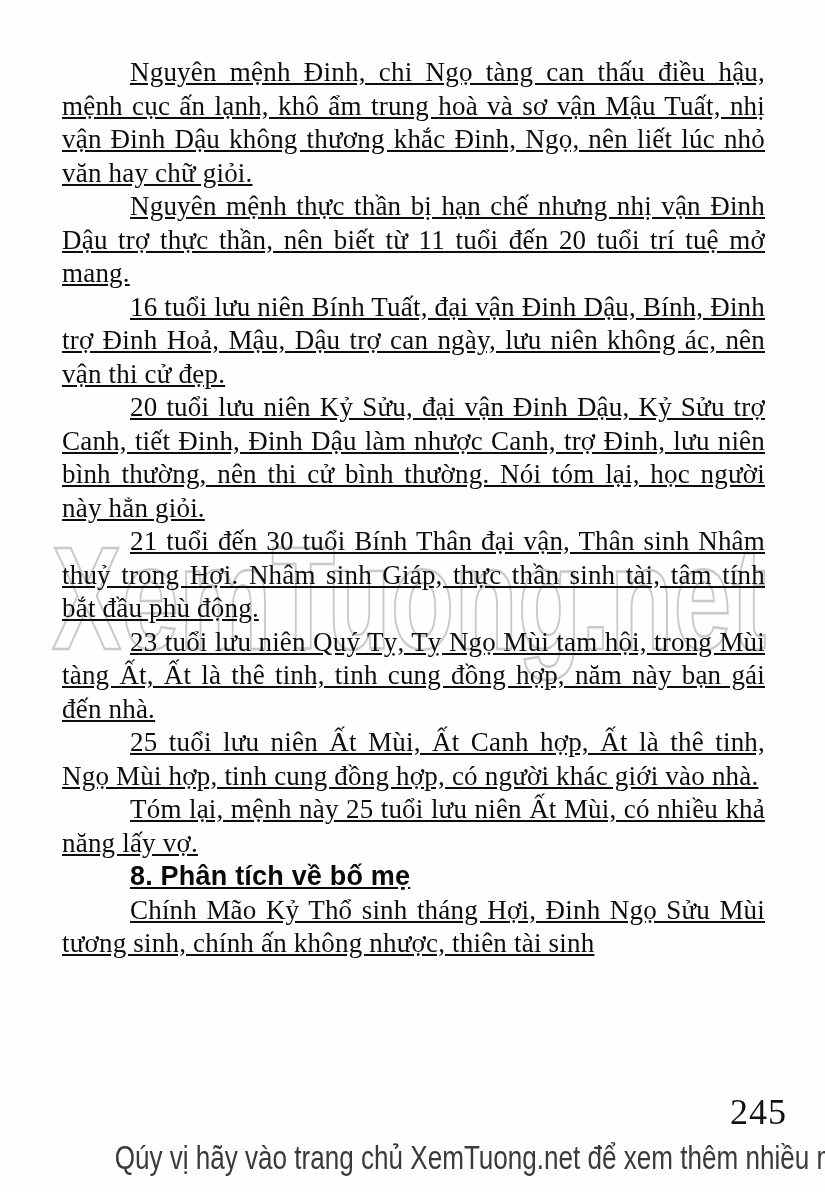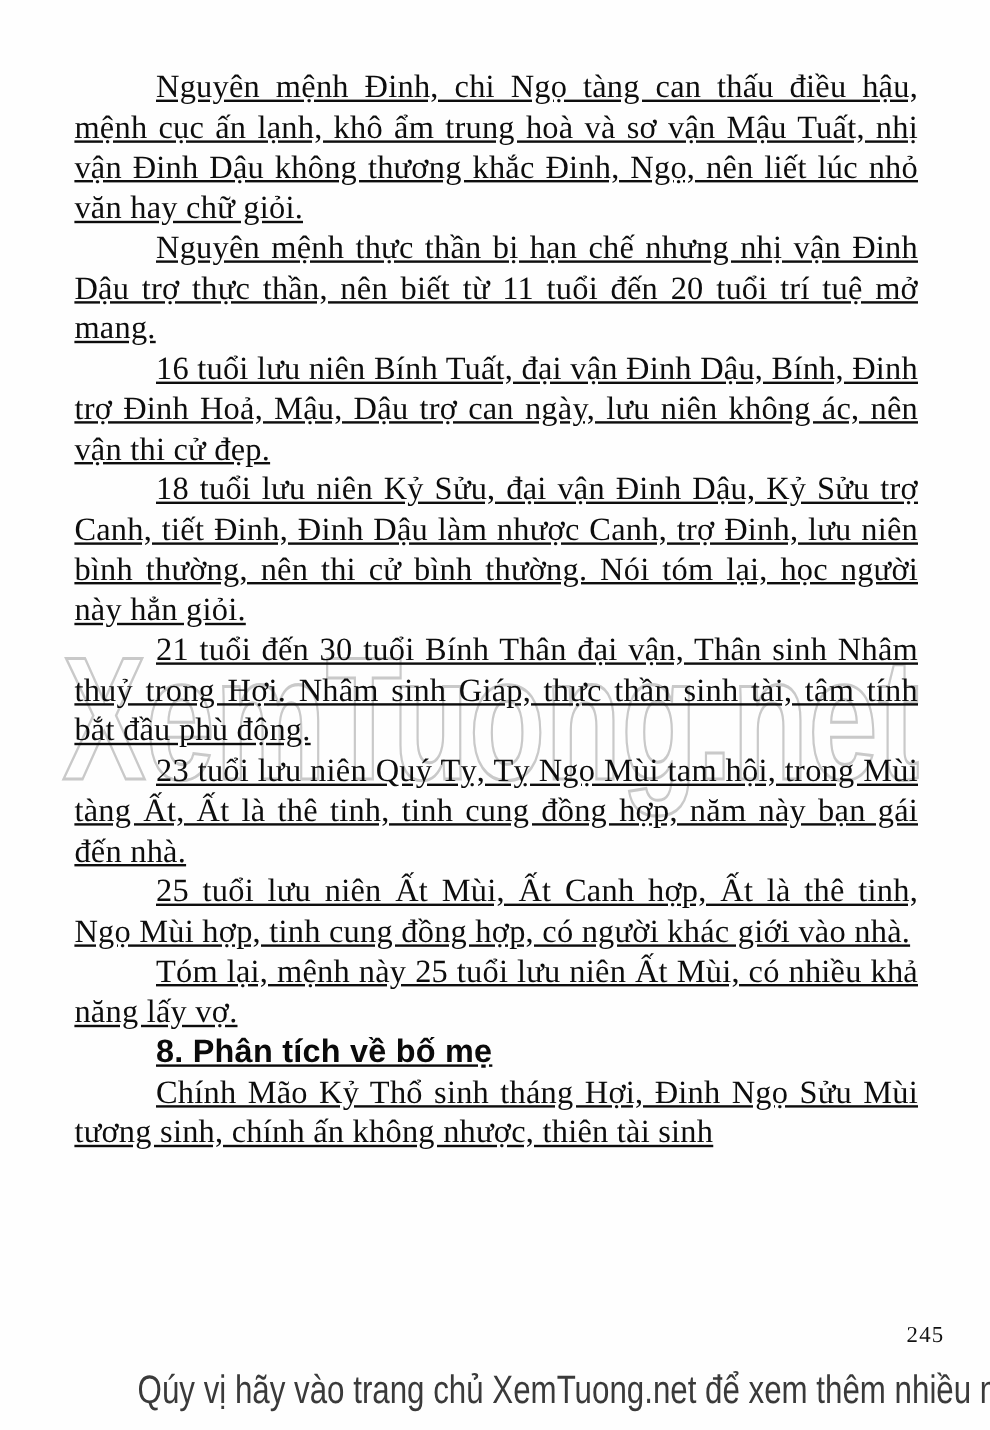--- a/index.html
+++ b/index.html
@@ -47,21 +47,21 @@
     font-size: 27px;
     line-height: 33.5px;
     text-align: left;
     color: #0a0a0a;
   }
   .page-number {
     position: absolute;
     top: 1096px;
     right: 38px;
     z-index: 1;
-    font-size: 19px;
+    font-size: 36px;
     line-height: 33px;
     color: #111111;
     letter-spacing: 1px;
   }
   .footer {
     position: absolute;
     left: 0; top: 1138px;
     width: 825px;
     text-align: center;
     z-index: 1;
@@ -83,21 +83,21 @@
 <div class="page">
 
   <svg class="watermark" viewBox="0 0 722 190" width="722" height="190" aria-hidden="true">
     <text x="2" y="146" textLength="714" lengthAdjust="spacingAndGlyphs" font-family="Liberation Sans, sans-serif" font-weight="bold" font-size="146" fill="none" stroke="#c9c9c9" stroke-width="2.5">XemTuong.net</text>
   </svg>
 
   <div class="text-column">
     <p>Nguyên mệnh Đinh, chi Ngọ tàng can thấu điều hậu, mệnh cục ấn lạnh, khô ẩm trung hoà và sơ vận Mậu Tuất, nhị vận Đinh Dậu không thương khắc Đinh, Ngọ, nên liết lúc nhỏ văn hay chữ giỏi.</p>
     <p>Nguyên mệnh thực thần bị hạn chế nhưng nhị vận Đinh Dậu trợ thực thần, nên biết từ 11 tuổi đến 20 tuổi trí tuệ mở mang.</p>
     <p>16 tuổi lưu niên Bính Tuất, đại vận Đinh Dậu, Bính, Đinh trợ Đinh Hoả, Mậu, Dậu trợ can ngày, lưu niên không ác, nên vận thi cử đẹp.</p>
-    <p>18 tuổi lưu niên Kỷ Sửu, đại vận Đinh Dậu, Kỷ Sửu trợ Canh, tiết Đinh, Đinh Dậu làm nhược Canh, trợ Đinh, lưu niên bình thường, nên thi cử bình thường. Nói tóm lại, học người này hẳn giỏi.</p>
+    <p>20 tuổi lưu niên Kỷ Sửu, đại vận Đinh Dậu, Kỷ Sửu trợ Canh, tiết Đinh, Đinh Dậu làm nhược Canh, trợ Đinh, lưu niên bình thường, nên thi cử bình thường. Nói tóm lại, học người này hẳn giỏi.</p>
     <p>21 tuổi đến 30 tuổi Bính Thân đại vận, Thân sinh Nhâm thuỷ trong Hợi. Nhâm sinh Giáp, thực thần sinh tài, tâm tính bắt đầu phù động.</p>
     <p>23 tuổi lưu niên Quý Tỵ, Tỵ Ngọ Mùi tam hội, trong Mùi tàng Ất, Ất là thê tinh, tinh cung đồng hợp, năm này bạn gái đến nhà.</p>
     <p>25 tuổi lưu niên Ất Mùi, Ất Canh hợp, Ất là thê tinh, Ngọ Mùi hợp, tinh cung đồng hợp, có người khác giới vào nhà.</p>
     <p>Tóm lại, mệnh này 25 tuổi lưu niên Ất Mùi, có nhiều khả năng lấy vợ.</p>
     <p class="section-heading">8. Phân tích về bố mẹ</p>
     <p>Chính Mão Kỷ Thổ sinh tháng Hợi, Đinh Ngọ Sửu Mùi tương sinh, chính ấn không nhược, thiên tài sinh</p>
   </div>
 
   <div class="page-number">245</div>
 

